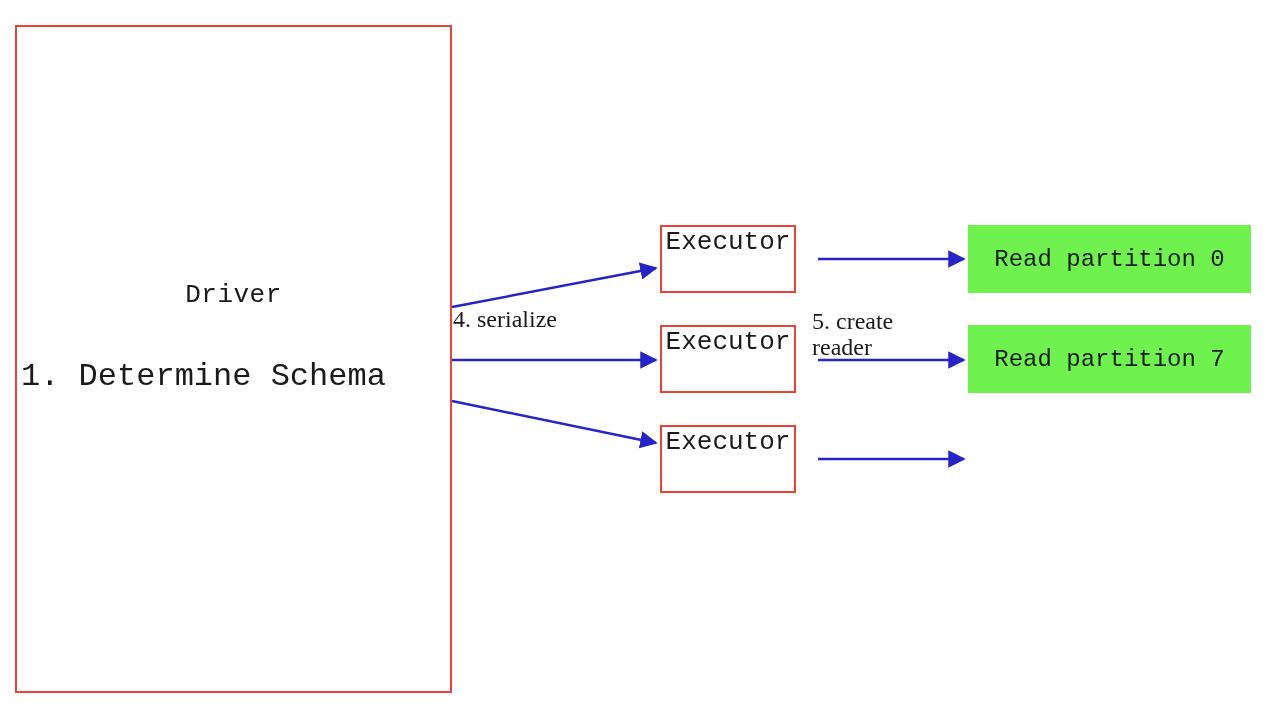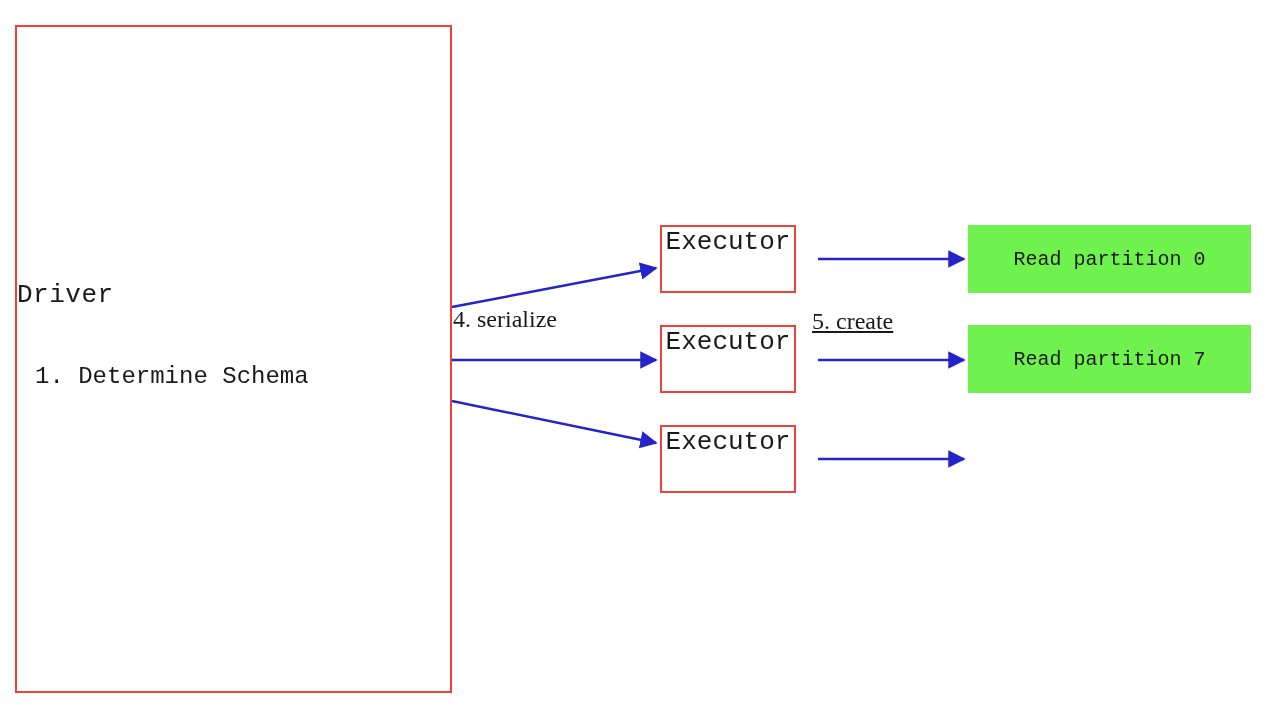--- a/index.html
+++ b/index.html
@@ -37,29 +37,29 @@
     position: absolute;
     left: 15px; top: 25px;
     width: 437px; height: 668px;
     border: 2px solid var(--box-border-red);
     background: var(--background);
   }
   .driver-title {
     position: absolute;
     left: 0; top: 253px;
     width: 100%;
-    text-align: left;
+    text-align: center;
     font-size: 26px;
     letter-spacing: 0.5px;
   }
   .driver-steps {
     position: absolute;
-    left: 18px; top: 337px;
+    left: 4px; top: 337px;
     width: 420px;
-    font-size: 24px;
+    font-size: 32px;
     line-height: 26px;
     white-space: nowrap;
   }
   .node {
     position: absolute;
     width: 136px; height: 68px;
     border: 2px solid var(--box-border-red);
     background: var(--background);
     display: flex;
     justify-content: center;
@@ -71,32 +71,32 @@
   .row-2 { top: 425px; }
   .partition {
     position: absolute;
     left: 968px;
     width: 283px; height: 68px;
     background: var(--partition-green);
     border: none;
     display: flex;
     align-items: center;
     justify-content: center;
-    font-size: 20px;
+    font-size: 24px;
     white-space: nowrap;
   }
   .edge-label {
     position: absolute;
     font-family: "Liberation Serif", "DejaVu Serif", serif;
     font-size: 24px;
     line-height: 26px;
     white-space: nowrap;
   }
   .label-serialize { left: 453px; top: 306px; width: 200px; }
-  .label-reader   { left: 812px; top: 308px; width: 160px; text-decoration: underline; }
+  .label-reader   { left: 812px; top: 308px; width: 160px; }
 </style>
 </head>
 <body>
 
 <div class="canvas">
 
   <svg class="arrows" viewBox="0 0 1270 710" aria-hidden="true">
     <defs>
       <marker id="ah" viewBox="0 0 10 10" refX="9" refY="5" markerWidth="7" markerHeight="7" orient="auto">
         <path d="M0,0 L10,5 L0,10 z" class="arrowhead"></path>
@@ -133,15 +133,16 @@
   <div class="partition row-1">
     <span>Read partition 7</span>
   </div>
 
   <div class="edge-label label-serialize">
     <div>4. serialize</div>
   </div>
 
   <div class="edge-label label-reader">
     <div>5. create</div>
+    <div>reader</div>
   </div>
 
 </div>
 
 </body></html>

